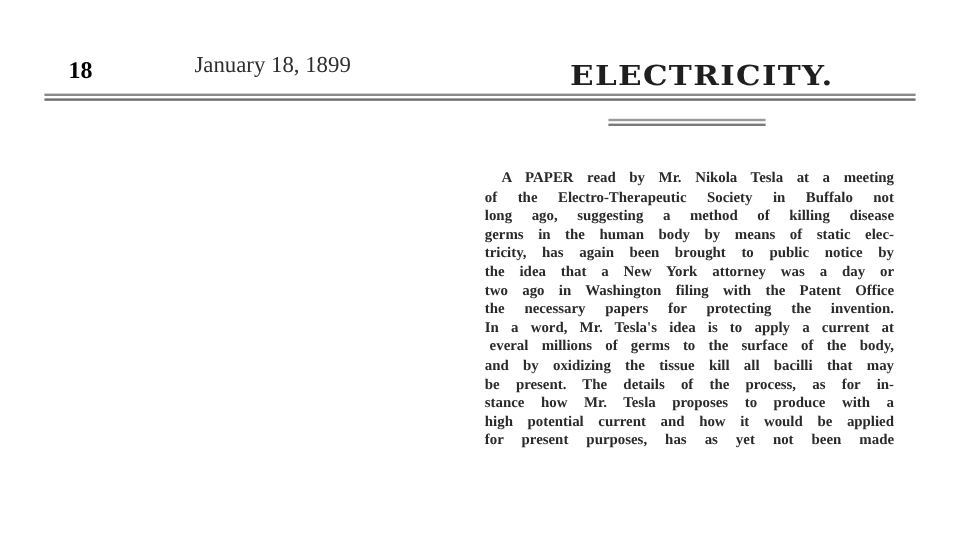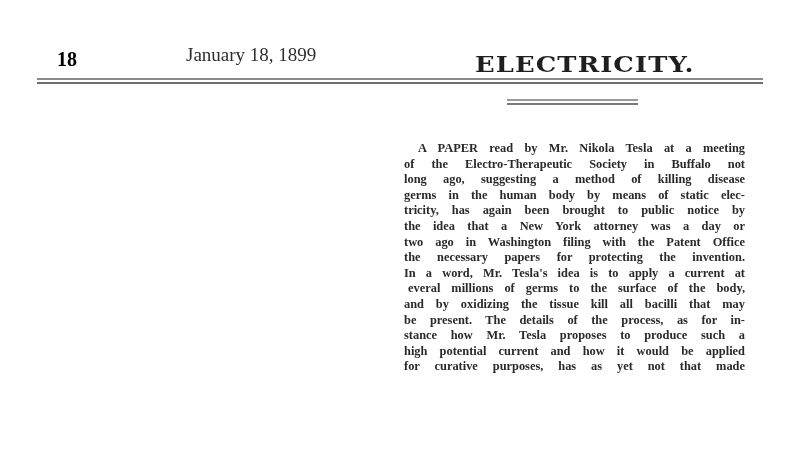--- a/index.html
+++ b/index.html
@@ -23,21 +23,20 @@
       font-weight: bold;
       letter-spacing: 0px;
       color: #000000;
     }
     .date {
       position: absolute;
       left: 162px;
       top: 44px;
       font-size: 19px;
       color: #2e2e2e;
-      margin-left: 24px;
     }
     .masthead {
       position: absolute;
       left: 475px;
       top: 50px;
       font-size: 23px;
       font-weight: bold;
       letter-spacing: 1px;
       color: #1f1f1f;
       font-family: "DejaVu Serif", "Liberation Serif", serif;
@@ -138,17 +137,17 @@
     <span class="line">long ago, suggesting a method of killing disease</span>
     <span class="line">germs in the human body by means of static elec-</span>
     <span class="line">tricity, has again been brought to public notice by</span>
     <span class="line">the idea that a New York attorney was a day or</span>
     <span class="line">two ago in Washington filing with the Patent Office</span>
     <span class="line">the necessary papers for protecting the invention.</span>
     <span class="line">In a word, Mr. Tesla's idea is to apply a current at</span>
     <span class="line indent-sm">everal millions of germs to the surface of the body,</span>
     <span class="line">and by oxidizing the tissue kill all bacilli that may</span>
     <span class="line">be present. The details of the process, as for in-</span>
-    <span class="line">stance how Mr. Tesla proposes to produce such a</span>
+    <span class="line">stance how Mr. Tesla proposes to produce with a</span>
     <span class="line">high potential current and how it would be applied</span>
-    <span class="line">for curative purposes, has as yet not that made</span>
+    <span class="line">for present purposes, has as yet not been made</span>
   </div>
 </div>
 
 </body></html>

